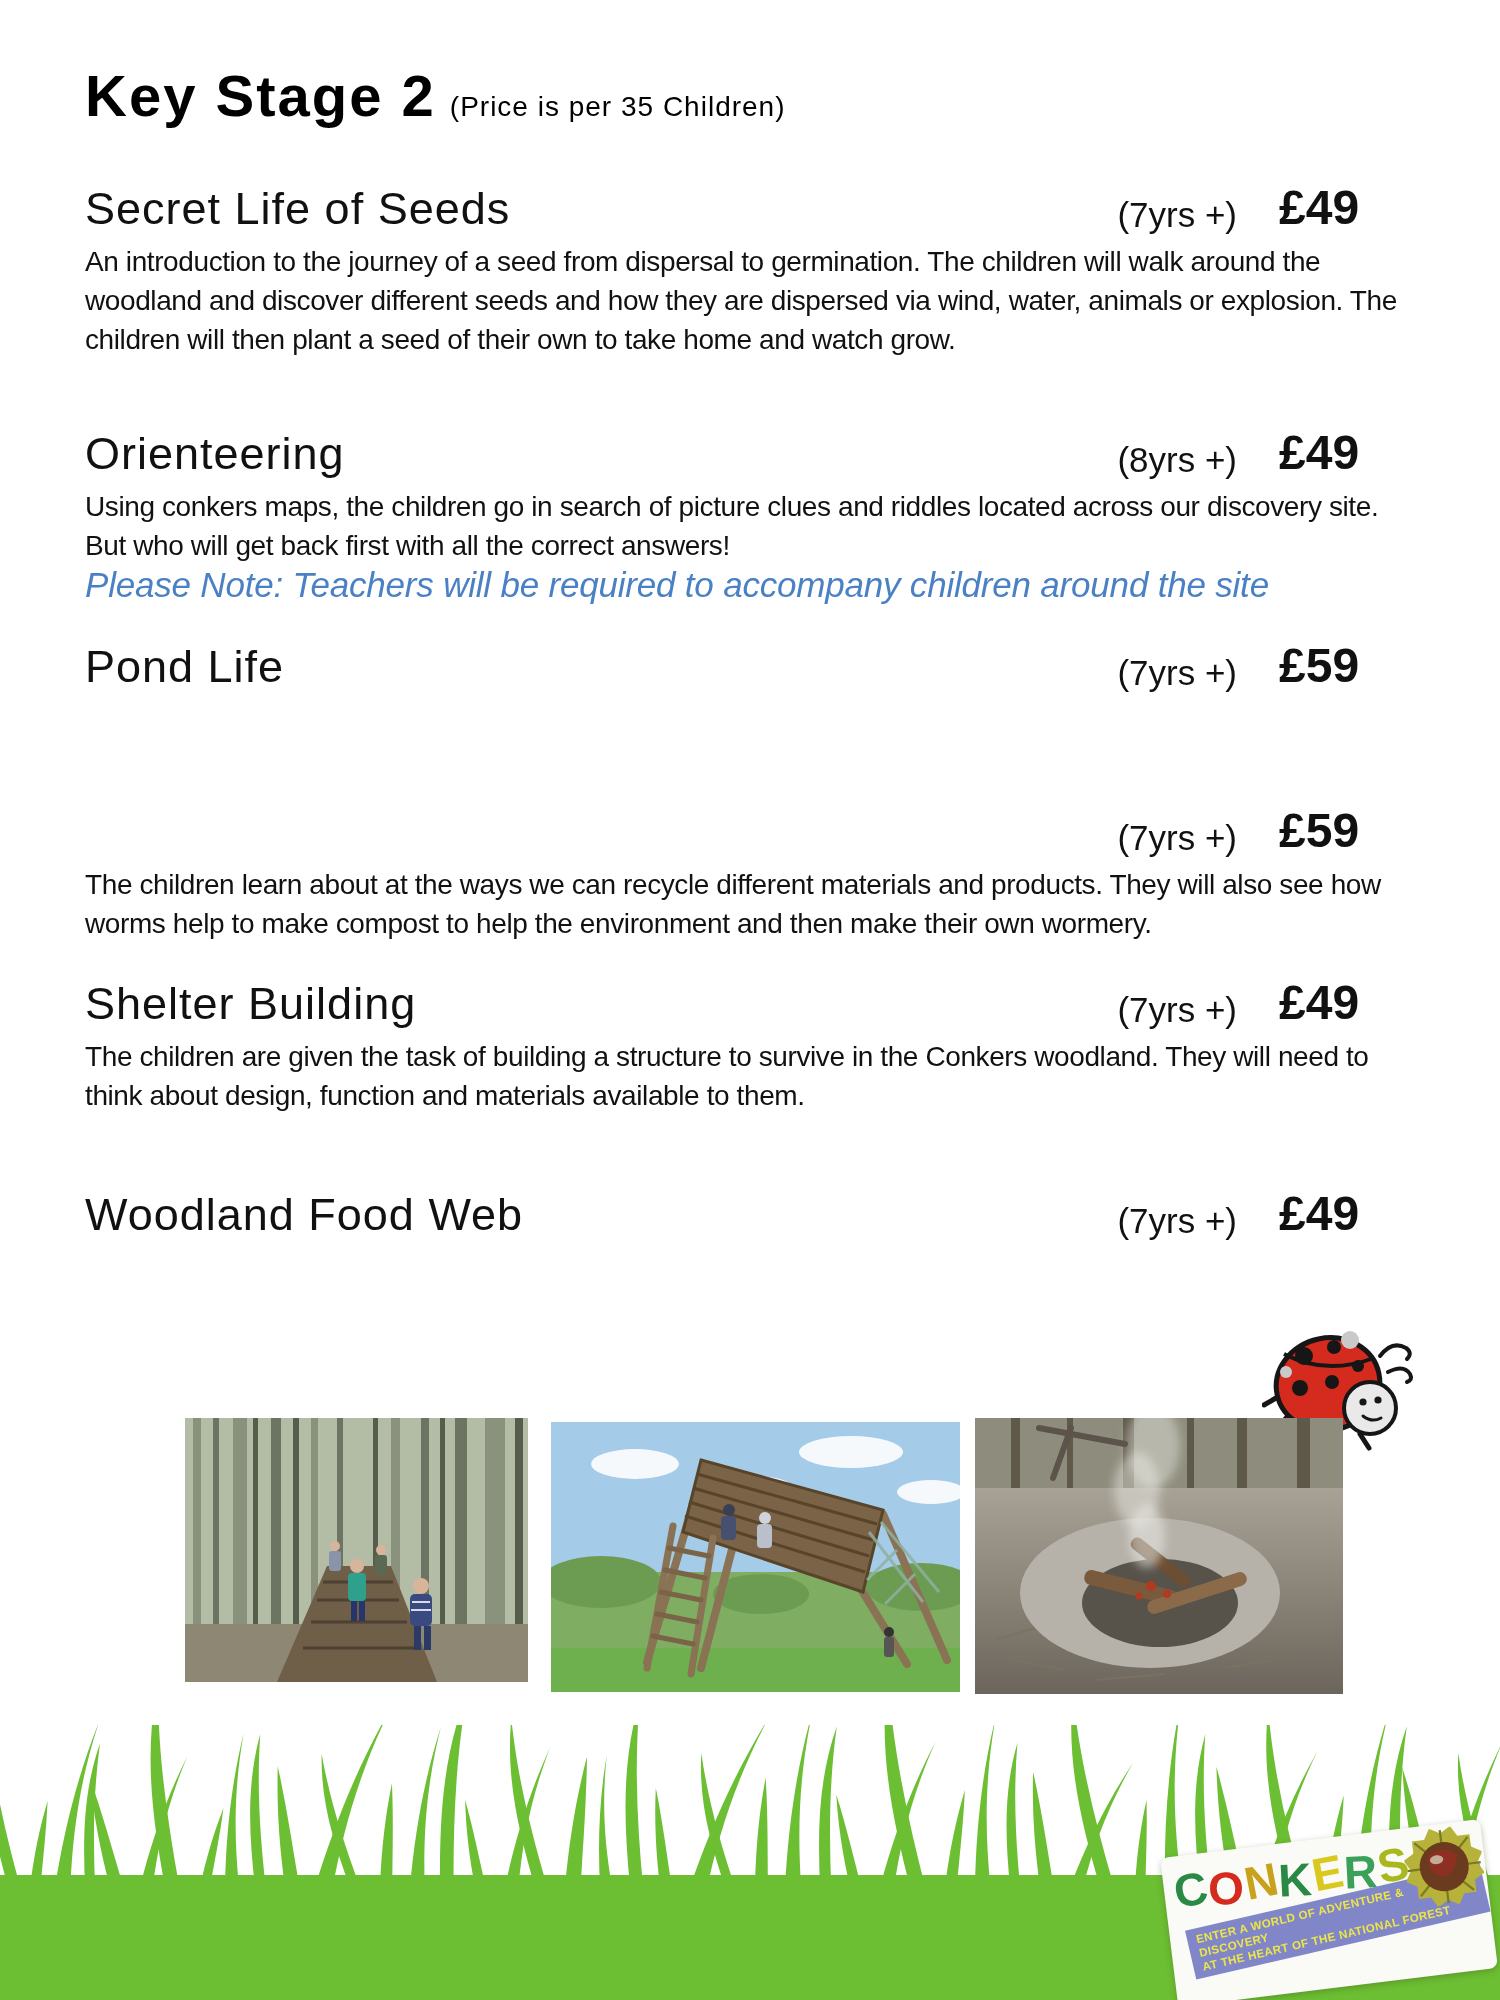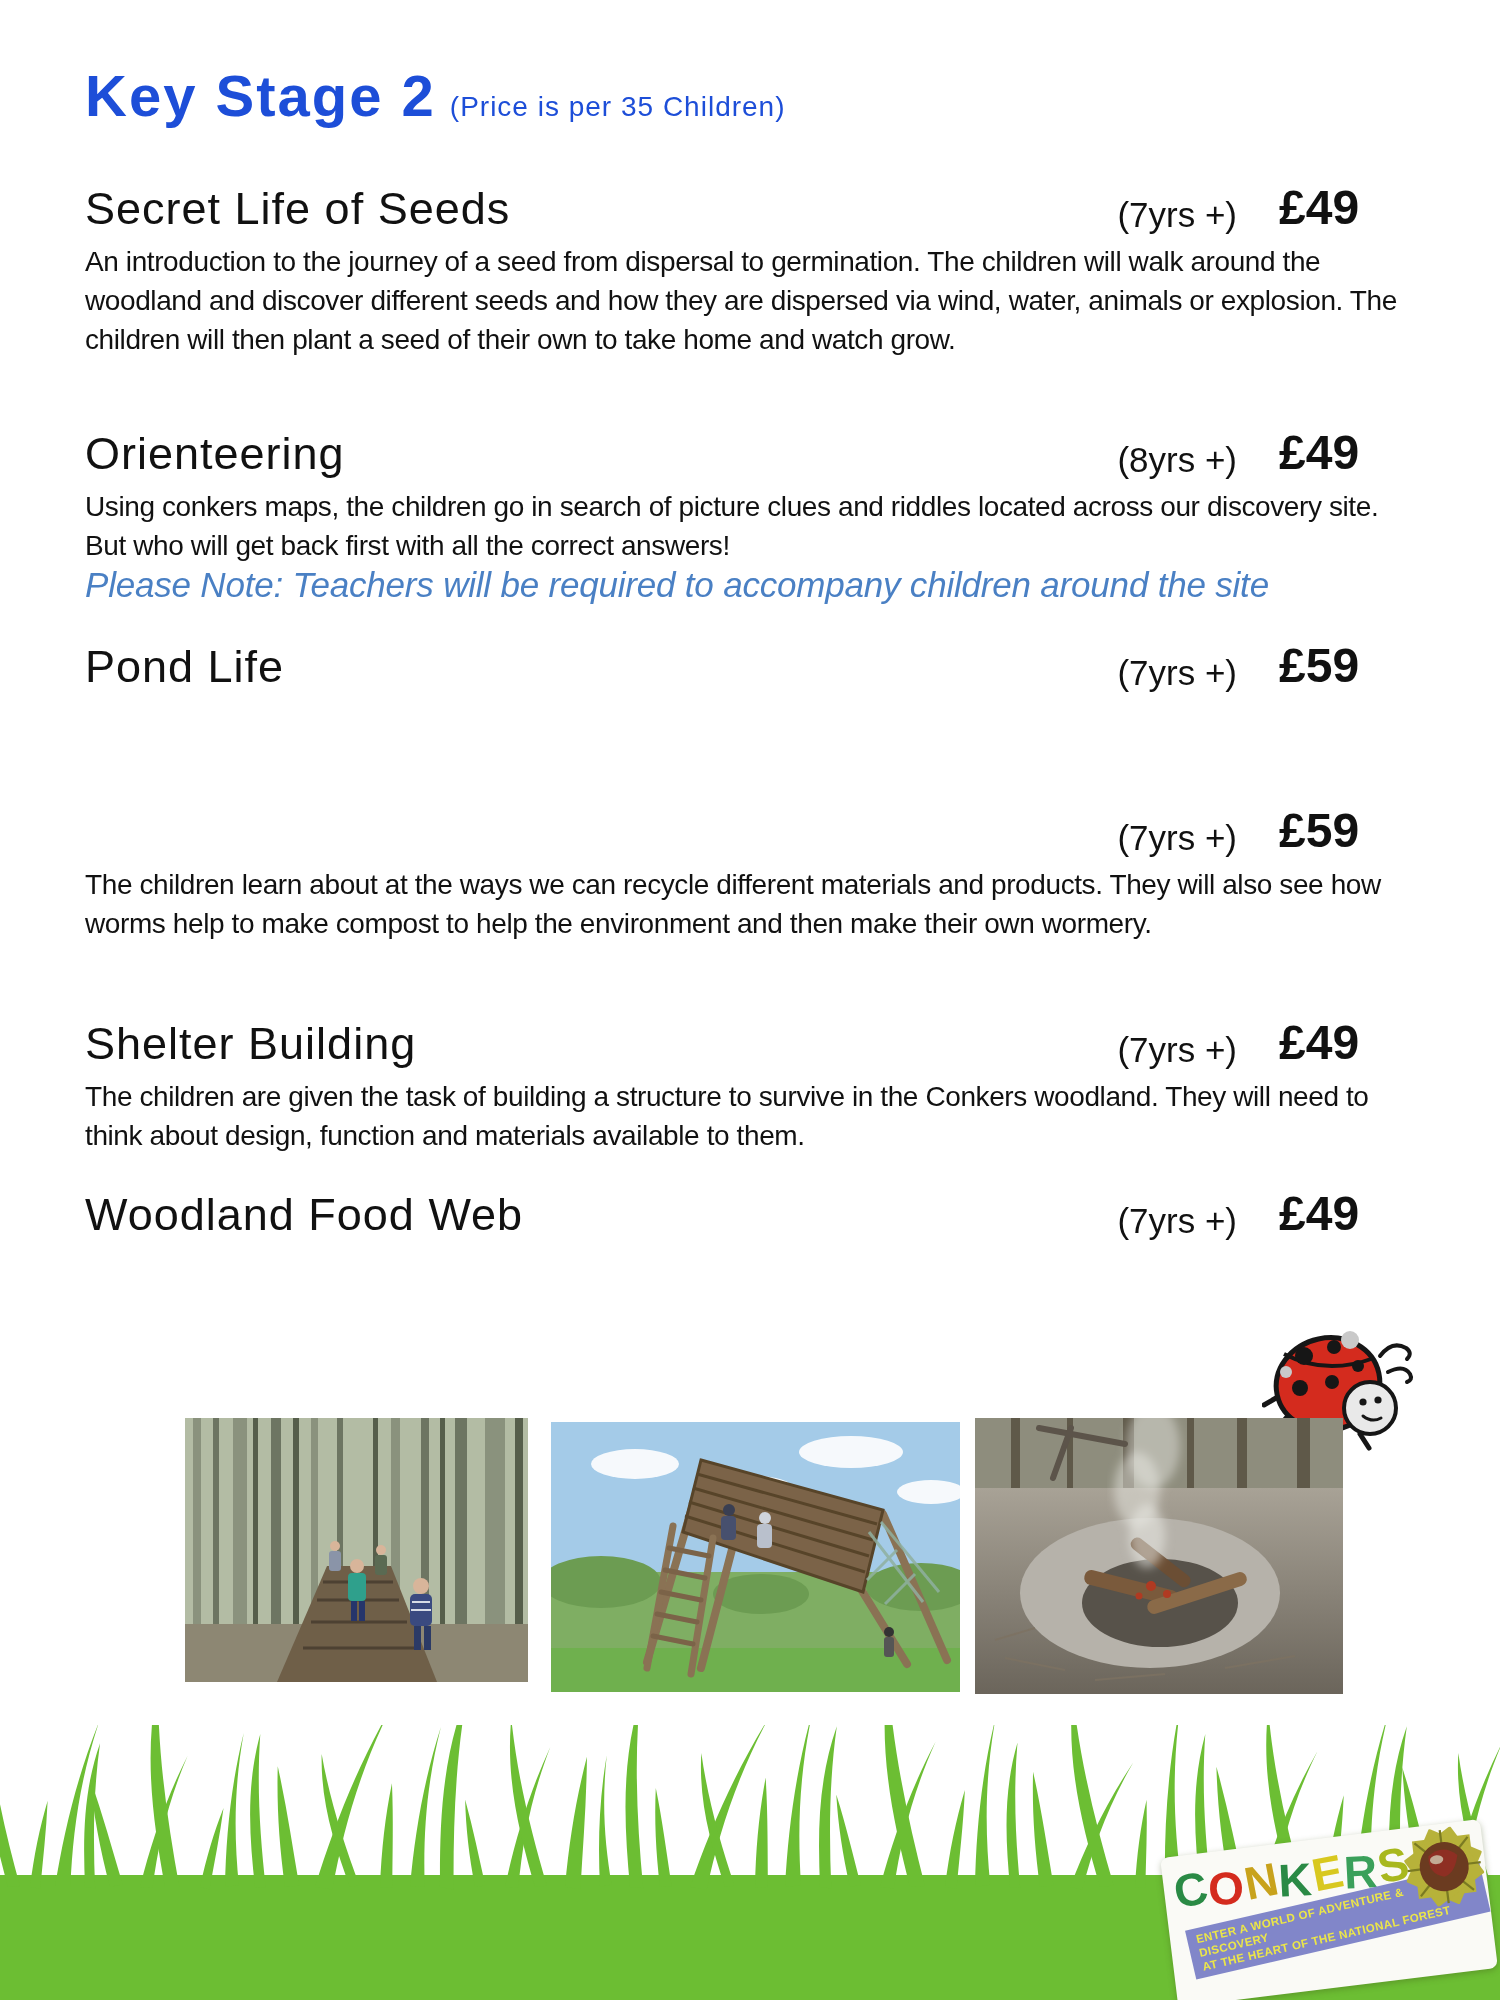--- a/index.html
+++ b/index.html
@@ -36,21 +36,21 @@
     font-size:11.5px;font-weight:700;line-height:14px;letter-spacing:.4px;
     padding:4px 9px;transform:rotate(-6deg) translate(8px,-2px);text-transform:uppercase;
   }
   .logo-conker{position:absolute;right:2px;top:4px;width:78px;height:78px;}
 </style>
 </head>
 <body>
 
 <div class="content">
 
-  <div class="page-title" style="color: #1d4ed8;">
+  <div class="page-title" style="color: #000000;">
     <span class="title-main">Key Stage 2</span><span class="title-sub">(Price is per 35 Children)</span>
   </div>
 
   <section class="sec" style="top:120px">
     <div class="sec-head">
       <h2 class="sec-name">Secret Life of Seeds</h2>
       <span class="sec-age">(7yrs +)</span>
       <span class="sec-price">£49</span>
     </div>
     <p class="sec-desc">An introduction to the journey of a seed from dispersal to germination. The children will walk around the woodland and discover different seeds and how they are dispersed via wind, water, animals or explosion. The children will then plant a seed of their own to take home and watch grow.</p>
@@ -75,21 +75,21 @@
   </section>
 
   <section class="sec" style="top:743px">
     <div class="sec-head">
       <span class="sec-age">(7yrs +)</span>
       <span class="sec-price">£59</span>
     </div>
     <p class="sec-desc">The children learn about at the ways we can recycle different materials and products. They will also see how worms help to make compost to help the environment and then make their own wormery.</p>
   </section>
 
-  <section class="sec" style="top:955px">
+  <section class="sec" style="top:915px">
     <div class="sec-head">
       <h2 class="sec-name">Shelter Building</h2>
       <span class="sec-age">(7yrs +)</span>
       <span class="sec-price">£49</span>
     </div>
     <p class="sec-desc">The children are given the task of building a structure to survive in the Conkers woodland. They will need to think about design, function and materials available to them.</p>
   </section>
 
   <section class="sec" style="top:1126px">
     <div class="sec-head">

